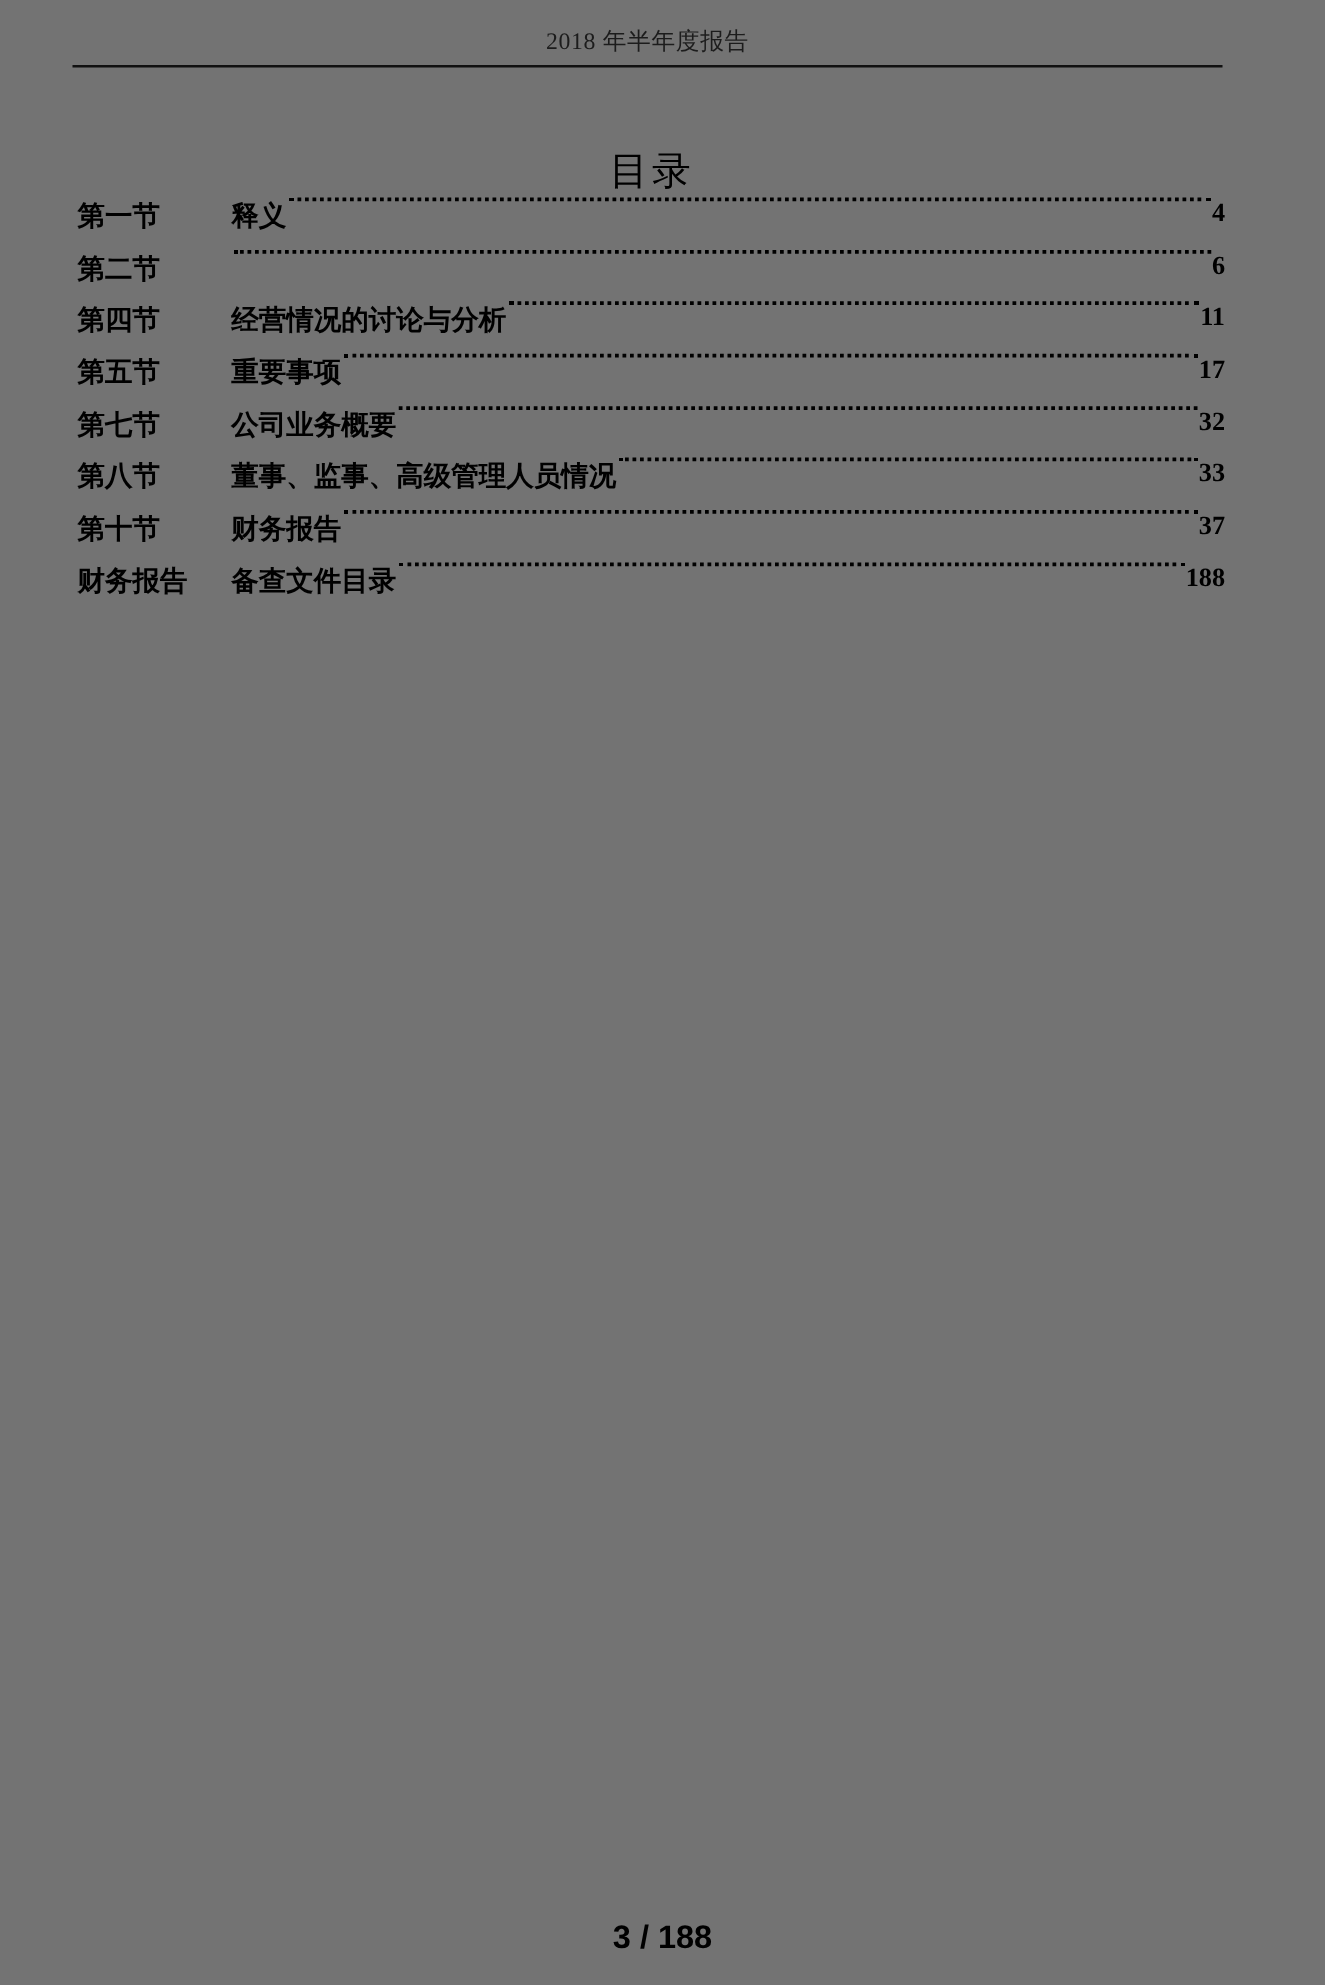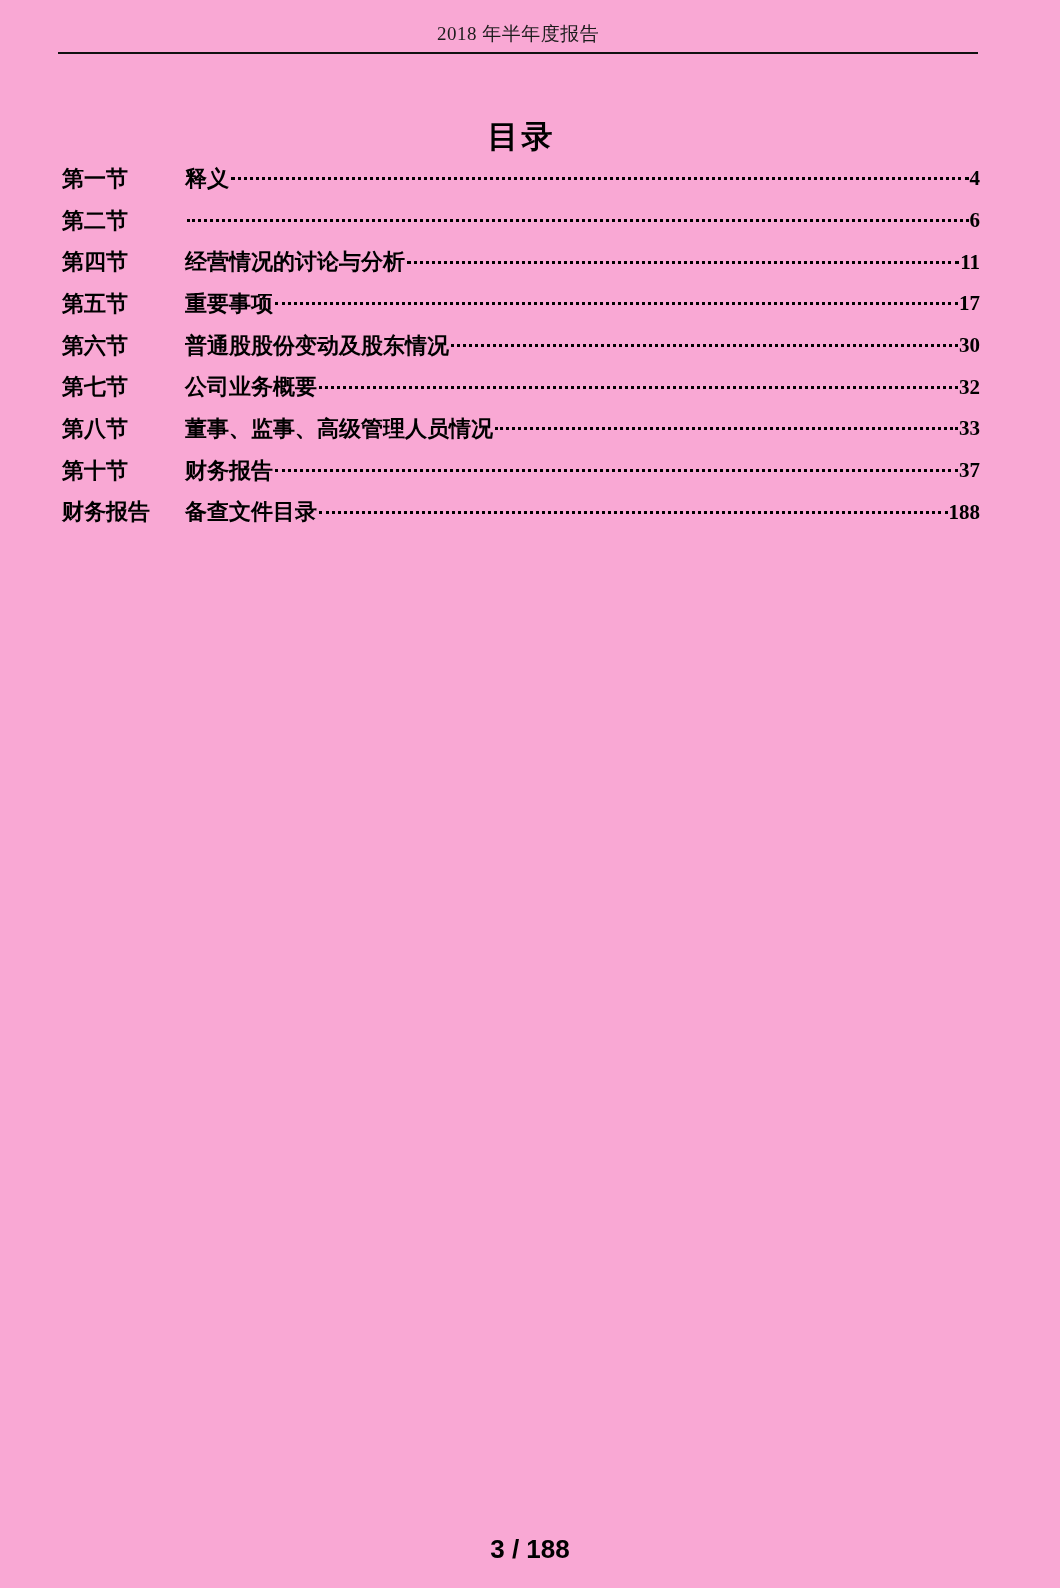--- a/index.html
+++ b/index.html
@@ -9,21 +9,21 @@
     height: 1588px;
     position: relative;
     margin: 0 auto;
     font-family: "Liberation Serif", serif;
     color: #000000;
     overflow: hidden;
   }
   .page {
     position: absolute;
     inset: 0;
-    background: #f9a8d4;
+    background: #737373;
   }
   
   .header {
     position: absolute;
     top: 0;
     left: 58px;
     width: 920px;
   }
   .header-title {
     text-align: center;
@@ -39,33 +39,33 @@
   }
   
   .toc-title {
     position: absolute;
     top: 119px;
     left: 0;
     width: 1043px;
     text-align: center;
     font-size: 31px;
     line-height: 36px;
-    font-weight: bold;
+    font-weight: normal;
     letter-spacing: 3px;
     color: #000000;
   }
   .toc-list {
     position: absolute;
     top: 158px;
     left: 62px;
     width: 918px;
   }
   .toc-row {
     display: flex;
-    align-items: center;
+    align-items: flex-start;
     height: 41.7px;
     font-size: 22px;
     font-weight: bold;
     color: #000000;
     cursor: pointer;
   }
   .toc-section {
     flex: none;
     width: 123px;
   }
@@ -131,26 +131,20 @@
       <span class="toc-page">11</span>
     </div>
 
     <div class="toc-row">
       <span class="toc-section">第五节</span>
       <span class="toc-entry-title">重要事项</span>
       <span class="toc-dots"></span>
       <span class="toc-page">17</span>
     </div>
 
-    <div class="toc-row">
-      <span class="toc-section">第六节</span>
-      <span class="toc-entry-title">普通股股份变动及股东情况</span>
-      <span class="toc-dots"></span>
-      <span class="toc-page">30</span>
-    </div>
 
     <div class="toc-row">
       <span class="toc-section">第七节</span>
       <span class="toc-entry-title">公司业务概要</span>
       <span class="toc-dots"></span>
       <span class="toc-page">32</span>
     </div>
 
     <div class="toc-row">
       <span class="toc-section">第八节</span>

